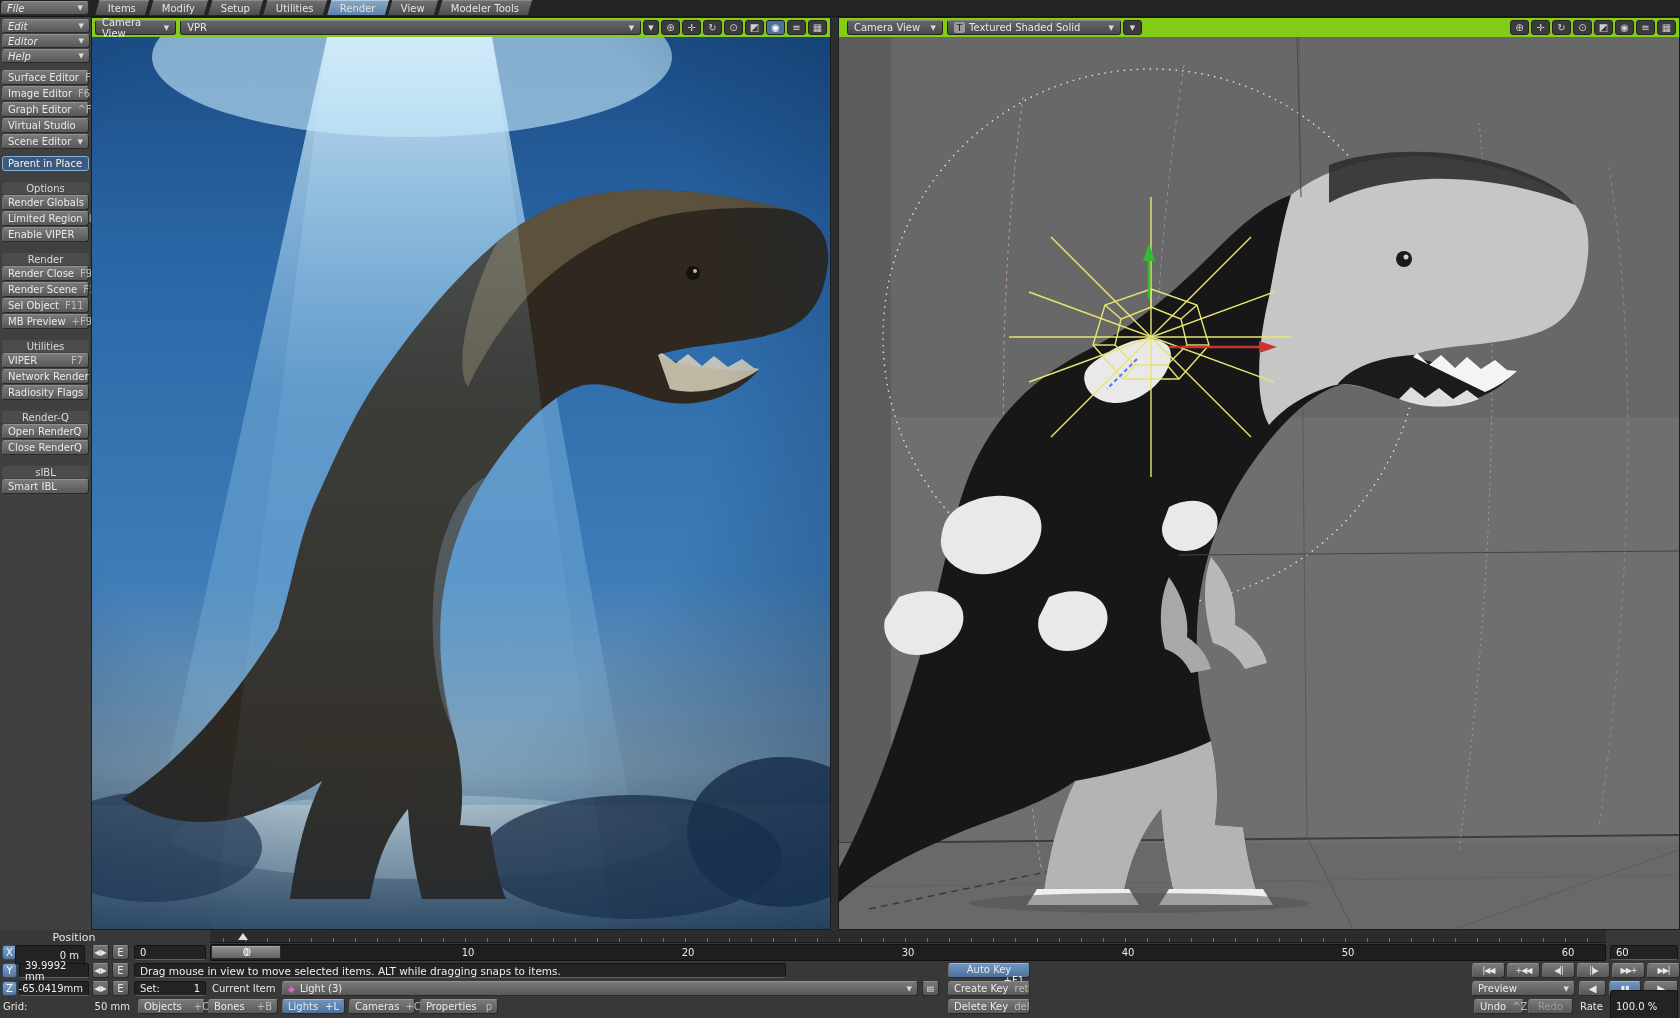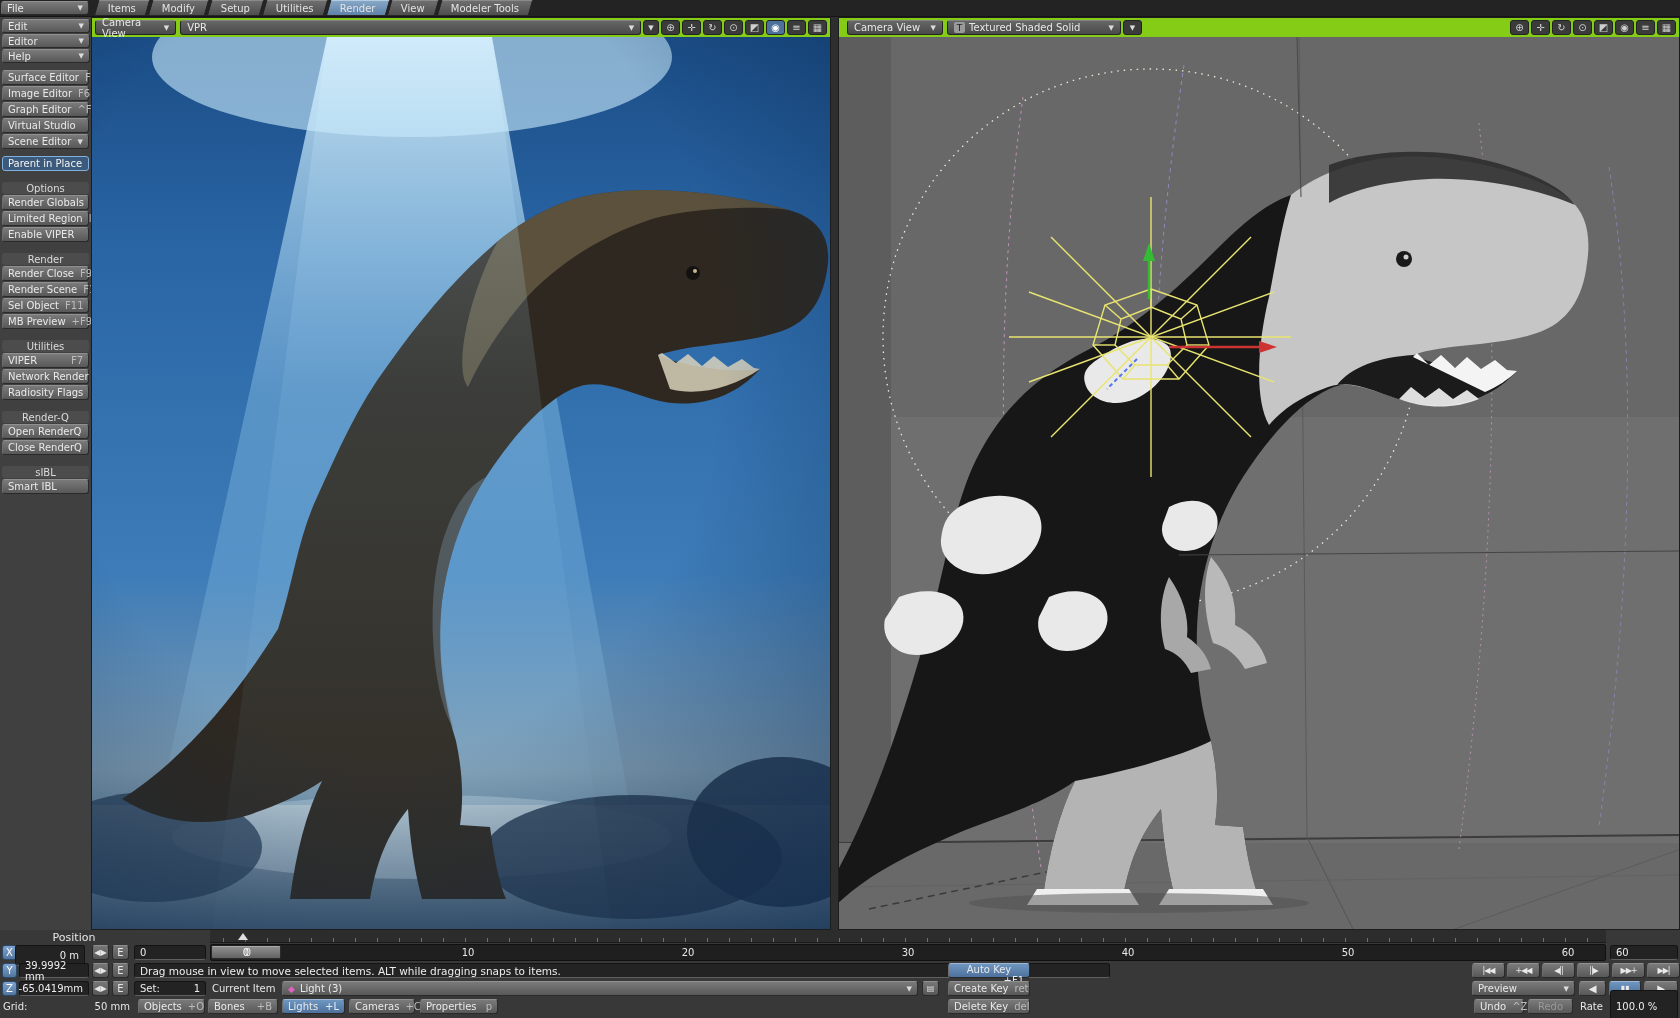--- a/index.html
+++ b/index.html
@@ -25,21 +25,21 @@
     background:linear-gradient(#777,#565656);border:1px solid #2a2a2a;border-top-color:#8f8f8f;
     border-radius:3px;color:#e6e6e6;font-size:8px;}
   .arr{font-size:7px;color:#dcdcdc;margin-left:auto;padding-left:5px;}
   
   #topbar{left:0;top:0;width:1680px;height:17px;background:#232323;border-bottom:1px solid #161616;}
   .tab{height:16px;margin-right:2px;transform:skewX(-16deg);background:linear-gradient(#6e6e6e,#4e4e4e);
     border:1px solid #262626;border-top-color:#8a8a8a;border-radius:2px;display:flex;align-items:center;padding:0 11px;}
   .tab>span{transform:skewX(16deg);color:#e4e4e4;font-size:10px;white-space:nowrap;}
   .tab.active{background:linear-gradient(#87a7c6,#5f82a8);border-top-color:#b4cce4;}
   
-  .menubtn{width:88px;height:14px;}
+  .menubtn{width:88px;height:14px;font-style:italic;}
   
   #sidebar{left:0;top:17px;width:91px;height:913px;background:#404040;padding:1px;}
   #sidebar .btn,#sidebar .hdr{margin:1px 1px 1px 1px;}
   .gap6{height:5px;} .gap10{height:9px;}
   .pip{background:#3c5a7c;border:1px solid #7fb0e0;border-radius:3px;color:#f2f2f2;}
   
   .vhead{position:absolute;left:0;top:0;right:0;height:19px;background:#84cc16;display:flex;align-items:center;padding:2px 3px;}
   .vbtn{display:flex;align-items:center;background:linear-gradient(#666,#4a4a4a);border:1px solid #242424;
     border-top-color:#828282;border-radius:3px;color:#e8e8e8;font-size:10px;height:15px;padding:0 6px;}
   .icobtn{width:19px;height:15px;margin-left:2px;display:flex;align-items:center;justify-content:center;
@@ -374,21 +374,21 @@
     <span class="ticklbl" style="left:917px;">40</span>
     <span class="ticklbl" style="left:1137px;">50</span>
     <span class="ticklbl" style="left:1357px;">60</span>
   </div>
   <div class="fld abs" style="left:1610px;top:15px;width:68px;height:15px;">60</div>
 
   <div class="chip abs" style="left:2px;top:33px;">Y</div>
   <div class="fld right abs" style="left:19px;top:33px;width:70px;height:15px;">39.9992 mm</div>
   <div class="mini abs" style="left:92px;top:33px;">◀▶</div>
   <div class="mini abs" style="left:112px;top:33px;font-size:10px;">E</div>
-  <div class="fld abs" style="left:134px;top:33px;width:976px;height:15px;font-size:10.5px;">Drag mouse in view to move selected items. ALT while dragging snaps to items.</div>
+  <div class="fld abs" style="left:134px;top:33px;width:652px;height:15px;font-size:10.5px;">Drag mouse in view to move selected items. ALT while dragging snaps to items.</div>
   <div class="btn blue abs" style="left:948px;top:33px;width:82px;flex-direction:column;">
     <span>Auto Key</span>
       <span class="key" style="color:#e2ecf6;">+F1</span>
     </div>
   <div class="abs" style="left:1472px;top:33px;display:flex;gap:2px;">
     <div class="btn center transport">|◀◀</div>
     <div class="btn center transport">+◀◀</div>
     <div class="btn center transport">◀||</div>
     <div class="btn center transport">||▶</div>
     <div class="btn center transport">▶▶+</div>
@@ -417,21 +417,21 @@
   <div class="btn abs" style="left:1472px;top:51px;width:103px;">
     <span>Preview</span>
       <span class="arr">▼</span>
     </div>
   <div class="btn center abs" style="left:1579px;top:51px;width:27px;">◀</div>
   <div class="btn center blue abs" style="left:1609px;top:51px;width:32px;font-size:8px;">▮▮</div>
   <div class="btn center abs" style="left:1644px;top:51px;width:34px;">▶</div>
 
   <div class="lbl abs" style="left:3px;top:71px;">Grid:</div>
   <div class="lbl abs" style="left:60px;top:71px;width:70px;text-align:right;">50 mm</div>
-  <div class="btn abs" style="left:138px;top:69px;width:67px;">
+  <div class="btn abs" style="left:138px;top:69px;width:67px;gap:6px;">
     <span>Objects</span>
       <span class="key">+O</span>
     </div>
   <div class="btn abs" style="left:208px;top:69px;width:70px;">
     <span>Bones</span>
       <span class="key">+B</span>
     </div>
   <div class="btn blue abs" style="left:282px;top:69px;width:63px;">
     <span>Lights</span>
       <span class="key" style="color:#e2ecf6;">+L</span>

